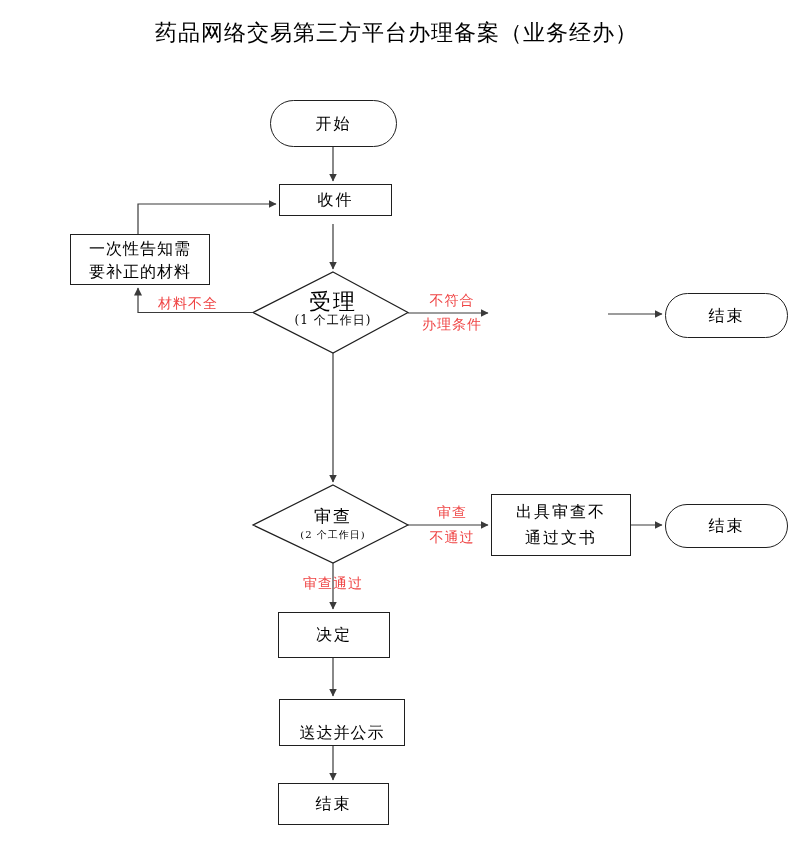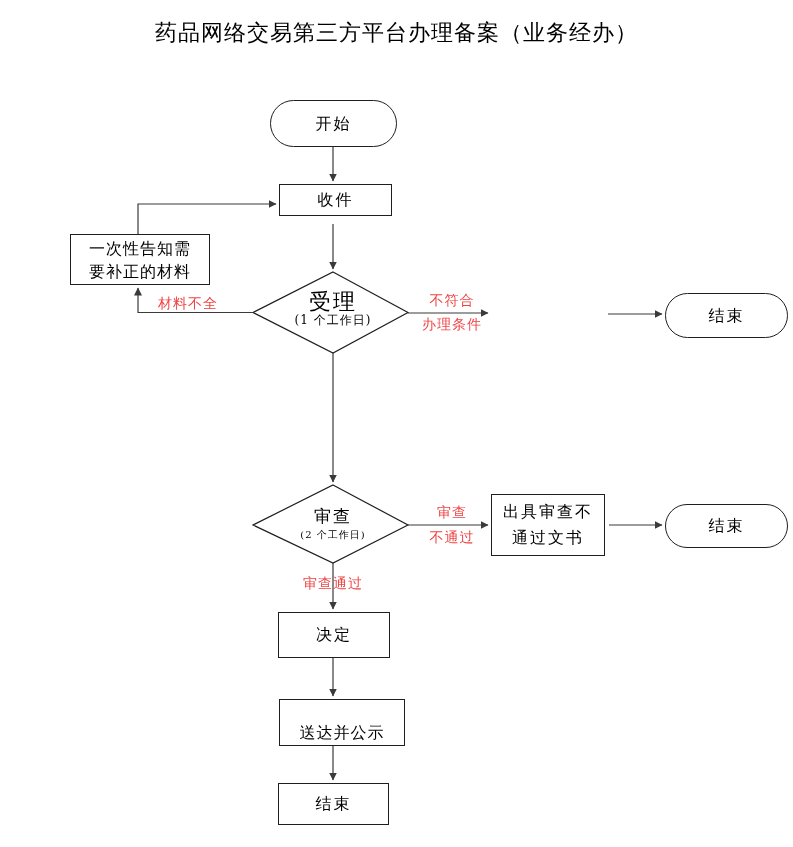--- a/index.html
+++ b/index.html
@@ -37,21 +37,21 @@
     letter-spacing: 2px;
   }
   .stadium { border-radius: 24px; }
   .rect { border-radius: 0; }
   
   .n-start   { left: 270px; top: 100px; width: 127px; height: 47px; }
   .n-receive { left: 279px; top: 184px; width: 113px; height: 32px; }
   .n-notify  { left: 70px;  top: 234px; width: 140px; height: 51px; line-height: 23px; letter-spacing: 1px; }
   .n-rejectdoc { left: 491px; top: 282px; width: 117px; height: 64px; line-height: 26px; }
   .n-end1    { left: 665px; top: 293px; width: 123px; height: 45px; border-radius: 23px; }
-  .n-reviewfaildoc { left: 491px; top: 494px; width: 114px; height: 62px; line-height: 26px; }
+  .n-reviewfaildoc { left: 491px; top: 494px; width: 140px; height: 62px; line-height: 26px; }
   .n-end2    { left: 665px; top: 504px; width: 123px; height: 44px; border-radius: 22px; }
   .n-decision{ left: 278px; top: 612px; width: 112px; height: 46px; }
   .n-deliver { left: 279px; top: 699px; width: 126px; height: 47px; letter-spacing: 1px; justify-content: flex-end; }
   .n-end3    { left: 278px; top: 783px; width: 111px; height: 42px; }
   
   .dtext {
     position: absolute;
     z-index: 2;
     text-align: center;
     letter-spacing: 2px;

